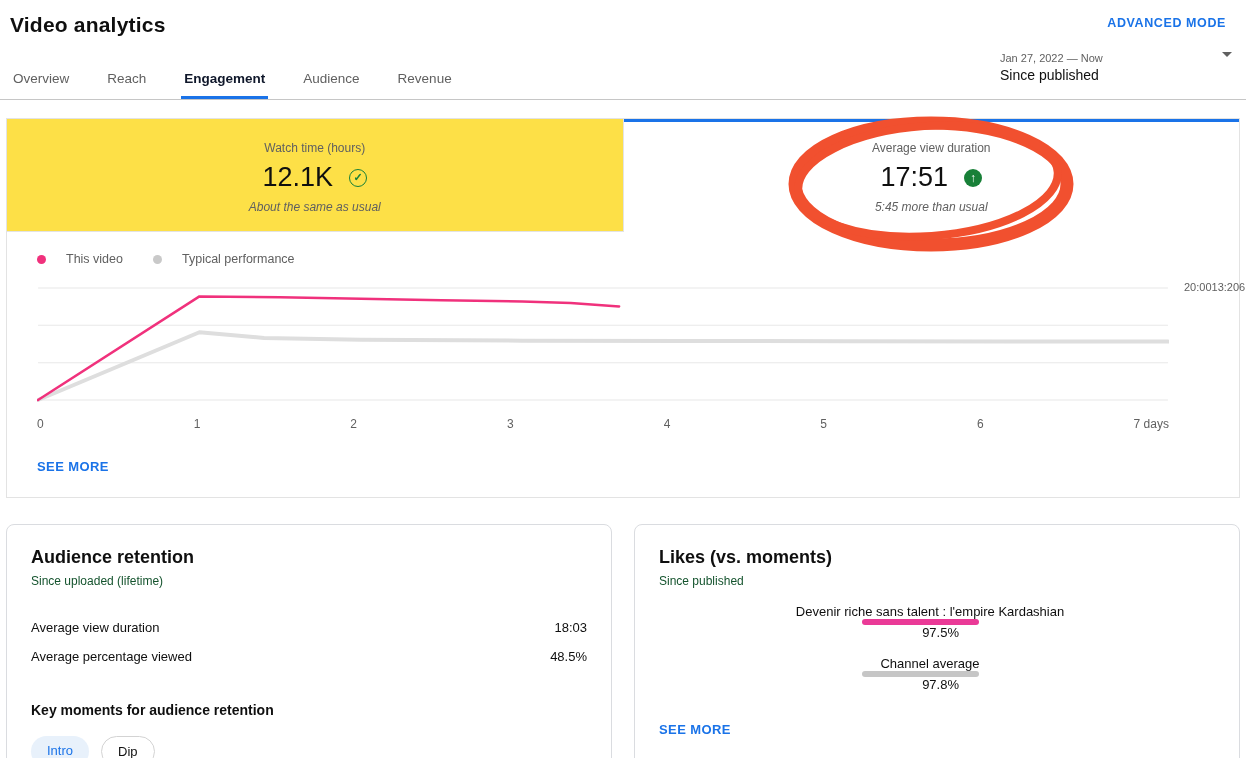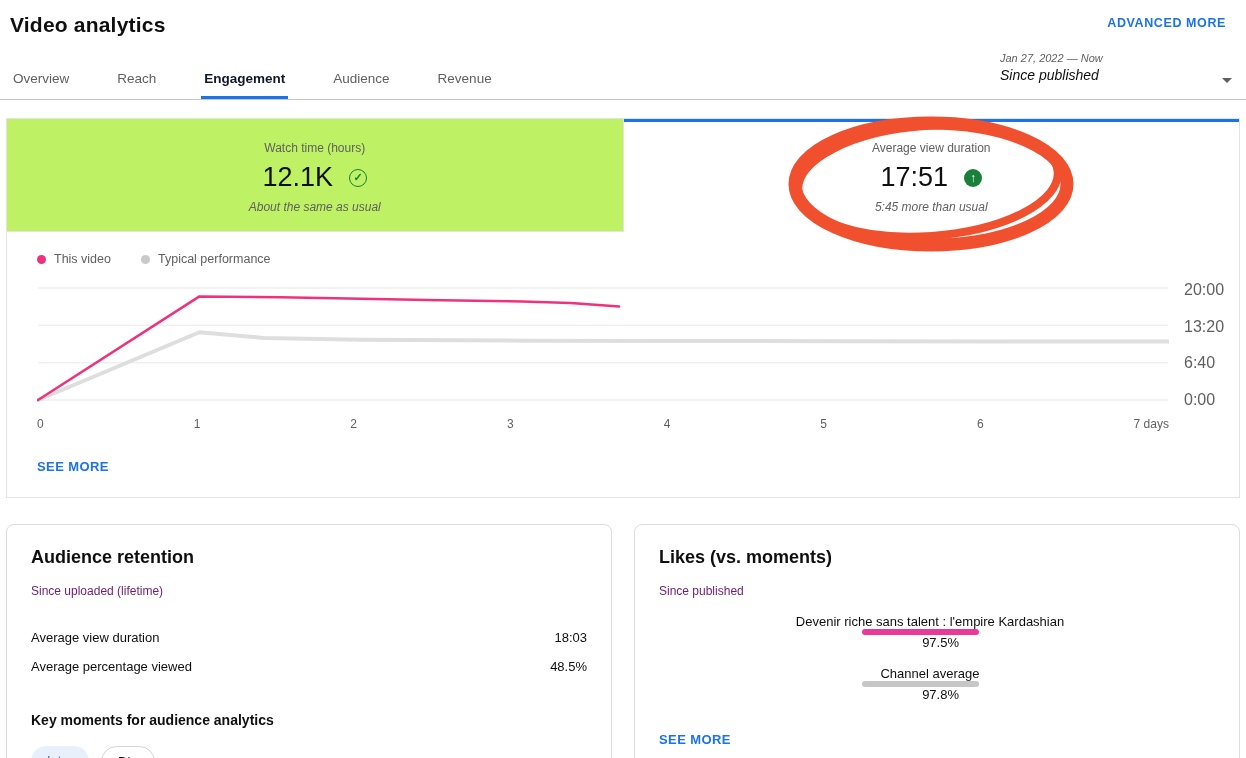--- a/index.html
+++ b/index.html
@@ -11,67 +11,67 @@
     overflow: hidden;
     position: relative;
   }
 
   
   .top-header { display: flex; justify-content: space-between; align-items: flex-start; padding: 13px 20px 0 10px; }
   .page-title { font-size: 21px; font-weight: 700; letter-spacing: .2px; }
   .advanced-mode { color: #1a73e8; font-size: 12.5px; font-weight: 700; letter-spacing: .6px; cursor: pointer; padding-top: 3px; }
 
   
-  .tabbar { display: flex; gap: 42px; padding-left: 10px; margin-top: 24px; border-bottom: 1px solid #c6c6c6; }
+  .tabbar { display: flex; gap: 32px; padding-left: 10px; margin-top: 24px; border-bottom: 1px solid #c6c6c6; }
   .tab { font-size: 13.5px; color: #606060; padding: 10px 3px 13px; cursor: pointer; white-space: nowrap; }
   .tab.active { color: #0f172a; font-weight: 700; padding-bottom: 10px; border-bottom: 3px solid #1a73e8; }
 
   
-  .date-picker { position: absolute; top: 52px; right: 14px; width: 232px; display: flex; align-items: flex-end; cursor: pointer; font-style: italic; }
+  .date-picker { position: absolute; top: 52px; right: 14px; width: 232px; display: flex; align-items: flex-start; cursor: pointer; }
   .date-picker .text-col { flex: 1; }
   .date-range { font-size: 11px; color: #606060; }
   .date-preset { font-size: 14px; color: #0f0f0f; margin-top: 3px; }
   .caret { width: 0; height: 0; border-left: 5px solid transparent; border-right: 5px solid transparent; border-top: 5px solid #606060; margin-left: 12px; }
 
   
   .panel { margin: 18px 6px 0; border: 1px solid #e3e3e3; background: #fff; position: relative; }
 
   .tiles { display: flex; }
   .tile { flex: 1; height: 113px; text-align: center; padding-top: 22px; cursor: pointer; position: relative; }
-  .tile.unselected { background: #bef264; border-right: 1px solid #e3e3e3; border-bottom: 1px solid #e3e3e3; }
+  .tile.unselected { background: #fde047; border-right: 1px solid #e3e3e3; border-bottom: 1px solid #e3e3e3; }
   .tile.selected { border-top: 3px solid #1a73e8; padding-top: 19px; background: #fff; }
   .tile-title { font-size: 12px; color: #606060; }
   .tile-value-row { display: flex; justify-content: center; align-items: center; gap: 16px; margin-top: 7px; }
   .tile-value { font-size: 27px; color: #0f0f0f; }
   .icon-circle-check { width: 18px; height: 18px; border: 1.6px solid #188038; border-radius: 50%; color: #188038; font-size: 11px; font-weight: 700; display: flex; align-items: center; justify-content: center; }
   .icon-circle-up { width: 18px; height: 18px; background: #188038; border-radius: 50%; color: #fff; font-size: 12px; font-weight: 700; display: flex; align-items: center; justify-content: center; line-height: 1; }
   .tile-note { font-size: 12px; font-style: italic; color: #606060; margin-top: 7px; }
 
   .annotation-svg { position: absolute; left: 50%; top: -14px; transform: translateX(-50%); width: 312px; height: 152px; pointer-events: none; z-index: 5; overflow: visible; }
 
   
   .legend { display: flex; gap: 30px; align-items: center; margin: 20px 0 0 30px; }
-  .legend-item { display: flex; align-items: center; gap: 8px; font-size: 12.5px; color: #606060; }
+  .legend-item { display: flex; align-items: center; gap: 20px; font-size: 12.5px; color: #606060; }
   .legend-dot { width: 9px; height: 9px; border-radius: 50%; background: #ccc; }
 
   
   .chart-area { display: flex; margin: 16px 0 0 30px; }
   .plot { flex: 1; height: 126px; position: relative; }
   .plot svg { width: 100%; height: 126px; display: block; }
-  .ylabels { width: 70px; padding-left: 15px; display: flex; flex-direction: column; justify-content: space-between; font-size: 16px; color: #606060; }
+  .ylabels { width: 70px; padding-left: 15px; display: flex; flex-direction: row; justify-content: space-between; font-size: 11px; color: #606060; }
   .ylabels span { line-height: 1; }
   .xlabels { display: flex; justify-content: space-between; margin: 9px 70px 0 30px; font-size: 12px; color: #606060; }
   .see-more-row { margin: 26px 0 0 30px; padding-bottom: 22px; }
   .see-more { display: inline-block; color: #1a73e8; font-size: 13px; font-weight: 700; letter-spacing: .4px; cursor: pointer; }
 
   
   .cards { display: flex; gap: 22px; margin: 26px 6px 0; }
   .card { flex: 1; border: 1px solid #dadce0; border-radius: 8px; padding: 22px 24px; background: #fff; height: 300px; }
   .card-title { font-size: 18px; font-weight: 700; }
-  .card-subtitle { font-size: 12px; color: #701a75; margin-top: 16px; }
+  .card-subtitle { font-size: 12px; color: #14532d; margin-top: 6px; }
 
   .stat-rows { margin-top: 24px; }
   .stat-row { display: flex; justify-content: space-between; font-size: 13px; padding: 8px 0 6px; }
   .key-moments-title { font-size: 14px; font-weight: 700; margin-top: 32px; }
   .chips { display: flex; gap: 12px; margin-top: 18px; }
   .chip { font-size: 13px; padding: 7px 16px; border-radius: 17px; cursor: pointer; }
   .chip.selected { background: #e8f1fb; color: #1a73e8; }
   .chip.outline { background: #fff; border: 1px solid #d3d3d3; color: #0f0f0f; }
 
   .like-row { display: flex; align-items: center; margin-top: 16px; font-size: 13px; flex-direction: column; }
@@ -79,21 +79,21 @@
   .bar-track { width: 120px; margin-right: 30px; }
   .bar-fill { height: 6px; border-radius: 3px; background: #ccc; }
   .pct-value { width: 44px; text-align: right; }
   .likes-see-more { margin-top: 28px; }
 </style>
 </head>
 <body>
 
 <div class="top-header">
   <div class="page-title">Video analytics</div>
-  <div class="advanced-mode">ADVANCED MORE</div>
+  <div class="advanced-mode">ADVANCED MODE</div>
 </div>
 
 <div class="tabbar">
   <div class="tab">Overview</div>
   <div class="tab">Reach</div>
   <div class="tab active">Engagement</div>
   <div class="tab">Audience</div>
   <div class="tab">Revenue</div>
 </div>
 
@@ -187,21 +187,21 @@
       <div class="stat-row">
         <span>Average view duration</span>
         <span>18:03</span>
       </div>
       <div class="stat-row">
         <span>Average percentage viewed</span>
         <span>48.5%</span>
       </div>
     </div>
 
-    <div class="key-moments-title">Key moments for audience analytics</div>
+    <div class="key-moments-title">Key moments for audience retention</div>
     <div class="chips">
       <span class="chip selected">Intro</span>
       <span class="chip outline">Dip</span>
     </div>
   </div>
 
   <div class="card">
     <div class="card-title">Likes (vs. moments)</div>
     <div class="card-subtitle">Since published</div>
 

